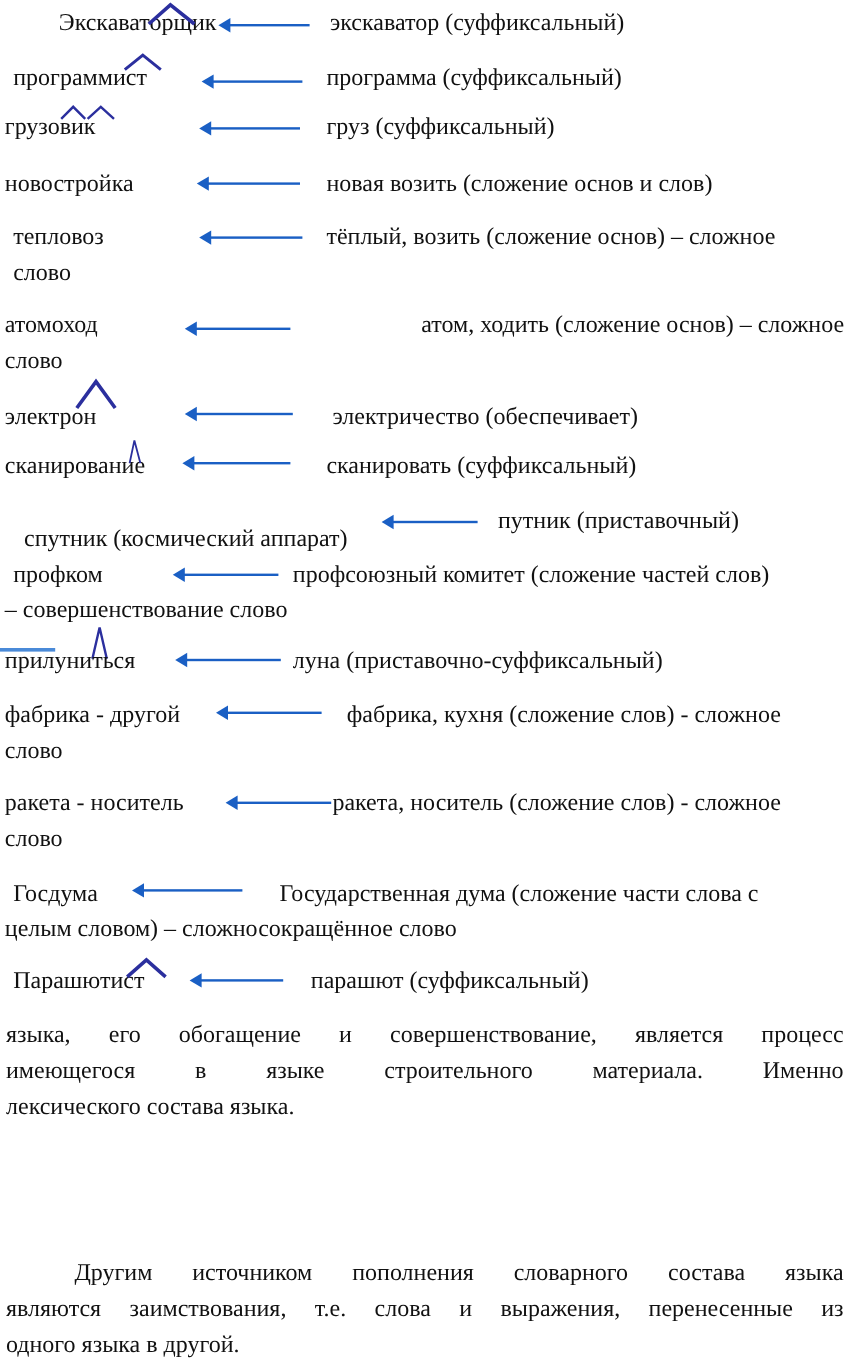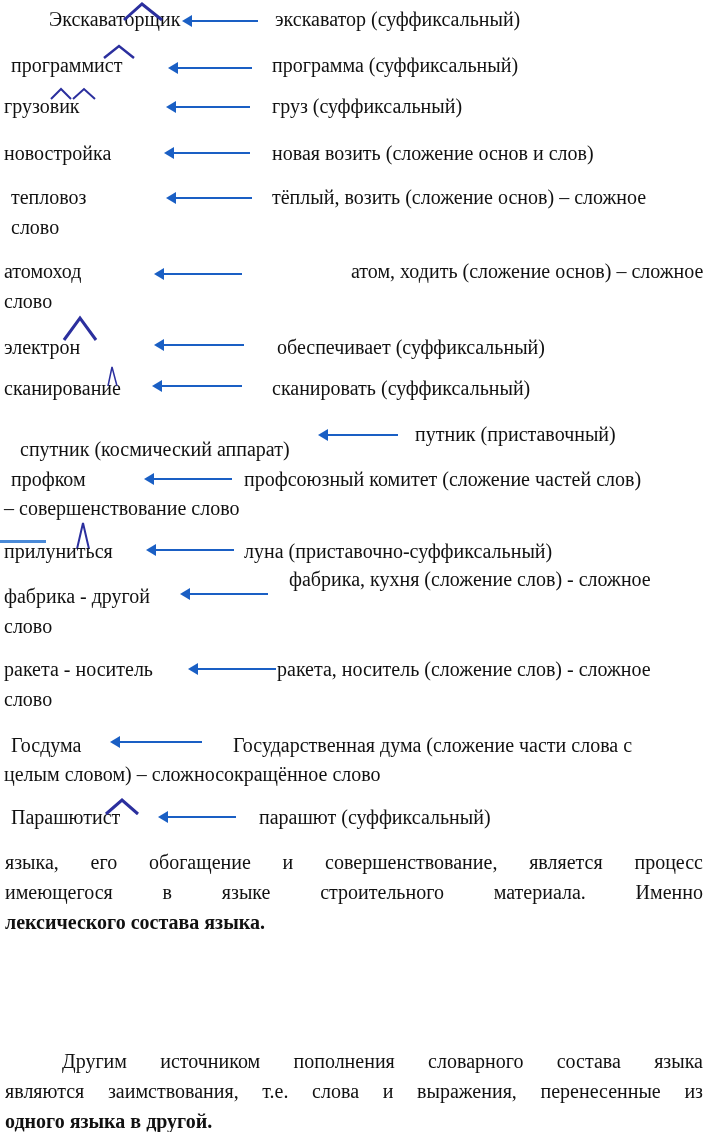--- a/index.html
+++ b/index.html
@@ -4,21 +4,21 @@
 <style>
 html,body{margin:0;padding:0;background:#fff;}
 body{width:708px;height:1132px;position:relative;overflow:hidden;font-family:"Liberation Serif",serif;font-size:20px;color:#111;}
 .t{position:absolute;white-space:nowrap;line-height:24px;}
 .arrow{position:absolute;height:2px;background:#1a5fc4;}
 .arrow::before{content:"";position:absolute;left:-8px;top:-5px;border-right:10px solid #1a5fc4;border-top:6px solid transparent;border-bottom:6px solid transparent;}
 .cap{position:absolute;width:0;height:0;}
 .cap svg{position:absolute;overflow:visible;}
 .para{position:absolute;left:5px;width:698px;line-height:30px;text-align:justify;font-size:20px;}
 .para .ln{display:block;text-align:justify;text-align-last:justify;height:30px;}
-.para .ln.last{text-align-last:left;font-weight:bold;}
+.para .ln.last{text-align-last:left;}
 </style>
 </head>
 <body>
 
 <span class="t" style="left:4px;top:7px;margin-left:45px;">Экскаваторщик</span>
 <div class="arrow" style="left:190px;top:20px;width:68px;"></div>
 <span class="t" style="left:275px;top:7px;">экскаватор (суффиксальный)</span>
 <div class="cap" style="left:122px;top:2px;">
     <svg width="44" height="20">
       <polyline points="2,18 20,2 40,18" fill="none" stroke="#2b2f9e" stroke-width="3"></polyline>
@@ -57,21 +57,21 @@
 <span class="t" style="left:272px;top:185px;">тёплый, возить (сложение основ) – сложное</span>
 <span class="t" style="left:11px;top:215px;">слово</span>
 
 <span class="t" style="left:4px;top:259px;">атомоход</span>
 <div class="arrow" style="left:162px;top:273px;width:80px;"></div>
 <span class="t" style="left:312px;top:259px;margin-left:39px;">атом, ходить (сложение основ) – сложное</span>
 <span class="t" style="left:4px;top:289px;">слово</span>
 
 <span class="t" style="left:4px;top:335px;">электрон</span>
 <div class="arrow" style="left:162px;top:344px;width:82px;"></div>
-<span class="t" style="left:277px;top:335px;">обеспечивает (суффиксальный)</span>
+<span class="t" style="left:277px;top:335px;">электричество (обеспечивает)</span>
 <div class="cap" style="left:62px;top:316px;">
     <svg width="38" height="26">
       <polyline points="2,24 18,2 34,24" fill="none" stroke="#2b2f9e" stroke-width="3"></polyline>
     </svg>
   </div>
 
 <span class="t" style="left:4px;top:376px;">сканирование</span>
 <div class="arrow" style="left:160px;top:385px;width:82px;"></div>
 <span class="t" style="left:272px;top:376px;">сканировать (суффиксальный)</span>
 <div class="cap" style="left:107px;top:366px;">
@@ -94,21 +94,21 @@
     <svg width="14" height="28">
       <polyline points="1,27 7,1 13,27" fill="none" stroke="#2b2f9e" stroke-width="2"></polyline>
     </svg>
   </div>
 <span class="t" style="left:4px;top:539px;">прилуниться</span>
 <div class="arrow" style="left:154px;top:549px;width:80px;"></div>
 <span class="t" style="left:244px;top:539px;">луна (приставочно-суффиксальный)</span>
 
 <span class="t" style="left:4px;top:584px;">фабрика - другой</span>
 <div class="arrow" style="left:188px;top:593px;width:80px;"></div>
-<span class="t" style="left:289px;top:567px;font-family:Liberation Serif, serif;">фабрика, кухня (сложение слов) - сложное</span>
+<span class="t" style="left:289px;top:584px;font-family:Liberation Serif, serif;">фабрика, кухня (сложение слов) - сложное</span>
 <span class="t" style="left:4px;top:614px;">слово</span>
 
 <span class="t" style="left:4px;top:657px;">ракета - носитель</span>
 <div class="arrow" style="left:196px;top:668px;width:80px;"></div>
 <span class="t" style="left:277px;top:657px;">ракета, носитель (сложение слов) - сложное</span>
 <span class="t" style="left:4px;top:687px;">слово</span>
 
 <span class="t" style="left:11px;top:733px;">Госдума</span>
 <div class="arrow" style="left:118px;top:741px;width:84px;"></div>
 <span class="t" style="left:233px;top:733px;">Государственная дума (сложение части слова с</span>

